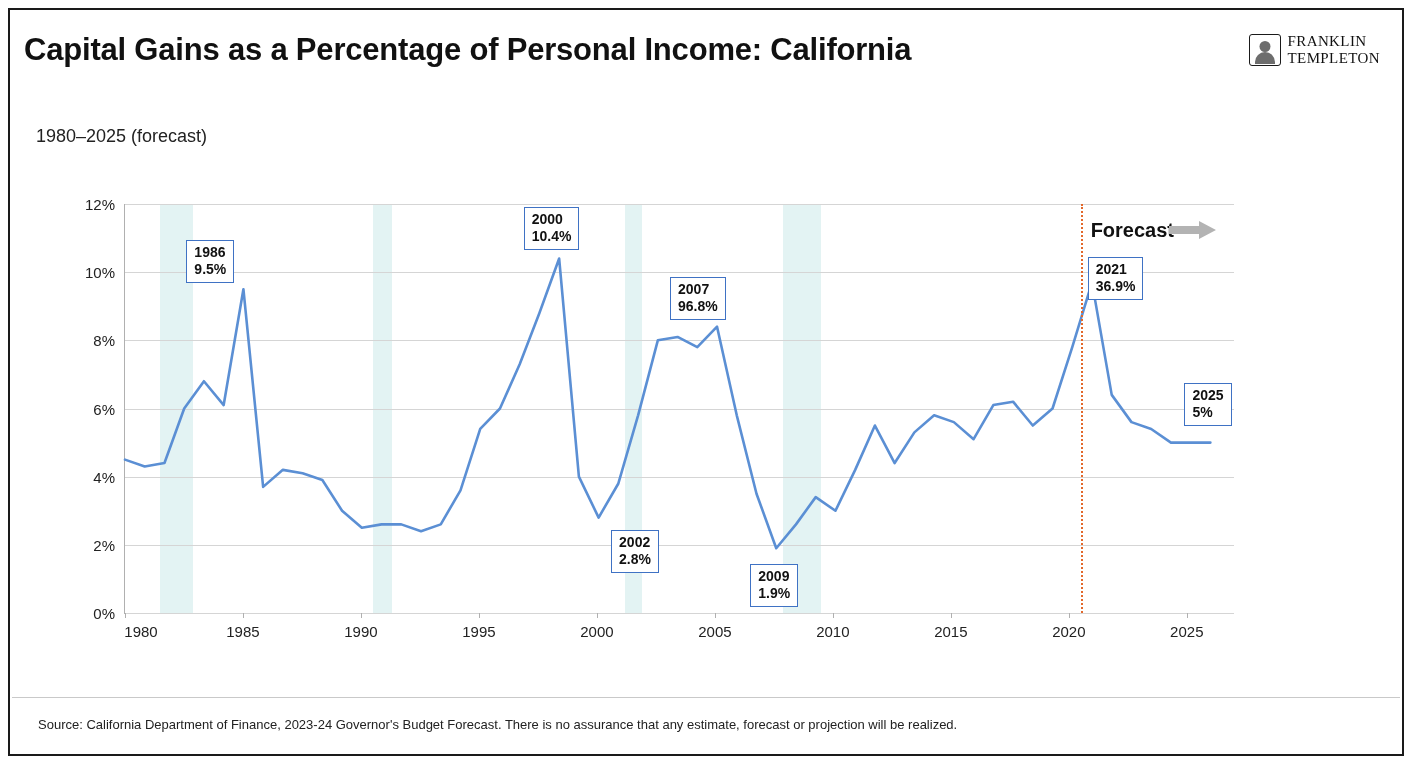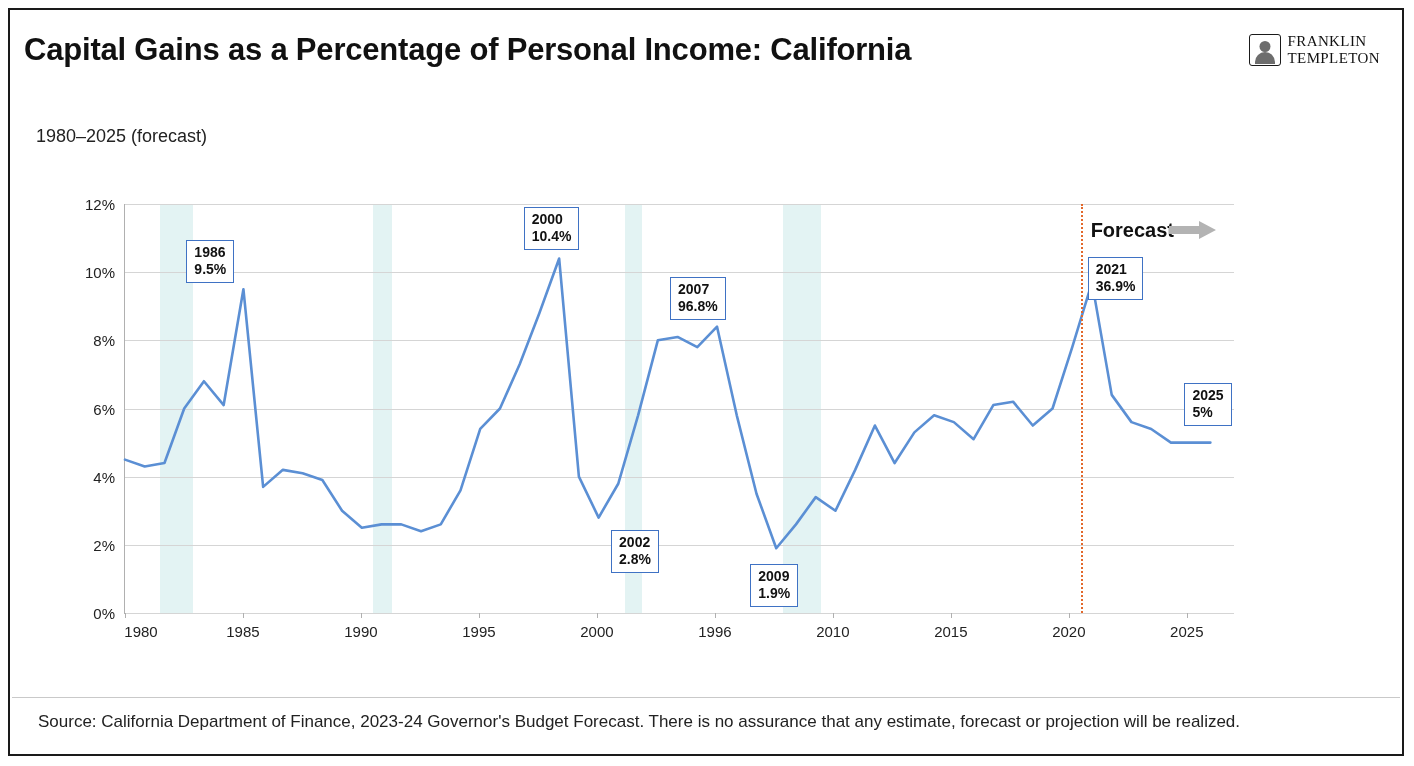--- a/index.html
+++ b/index.html
@@ -82,21 +82,21 @@
     line-height: 15px;
     color: #111111;
     letter-spacing: 0.4px;
   }
   .logo-text div:first-child { margin-bottom: 2px; }
 
   .source {
     position: absolute;
     left: 28px;
     bottom: 22px;
-    font-size: 17px;
+    font-size: 13px;
     color: #222222;
   }
   .source-divider {
     position: absolute;
     left: 2px;
     right: 2px;
     bottom: 56px;
     height: 1px;
     background: #c9c9c9;
   }
@@ -233,21 +233,21 @@
         <div class="xtick" style="left: 16px;">1980</div>
         <div class="tickmark" style="left: 0px;"></div>
         <div class="xtick" style="left: 117.979px;">1985</div>
         <div class="tickmark" style="left: 117.979px;"></div>
         <div class="xtick" style="left: 235.957px;">1990</div>
         <div class="tickmark" style="left: 235.957px;"></div>
         <div class="xtick" style="left: 353.936px;">1995</div>
         <div class="tickmark" style="left: 353.936px;"></div>
         <div class="xtick" style="left: 471.915px;">2000</div>
         <div class="tickmark" style="left: 471.915px;"></div>
-        <div class="xtick" style="left: 589.894px;">1996</div>
+        <div class="xtick" style="left: 589.894px;">2005</div>
         <div class="tickmark" style="left: 589.894px;"></div>
         <div class="xtick" style="left: 707.872px;">2010</div>
         <div class="tickmark" style="left: 707.872px;"></div>
         <div class="xtick" style="left: 825.851px;">2015</div>
         <div class="tickmark" style="left: 825.851px;"></div>
         <div class="xtick" style="left: 943.83px;">2020</div>
         <div class="tickmark" style="left: 943.83px;"></div>
         <div class="xtick" style="left: 1061.81px;">2025</div>
         <div class="tickmark" style="left: 1061.81px;"></div>
         <svg class="series" width="1109" height="409">

